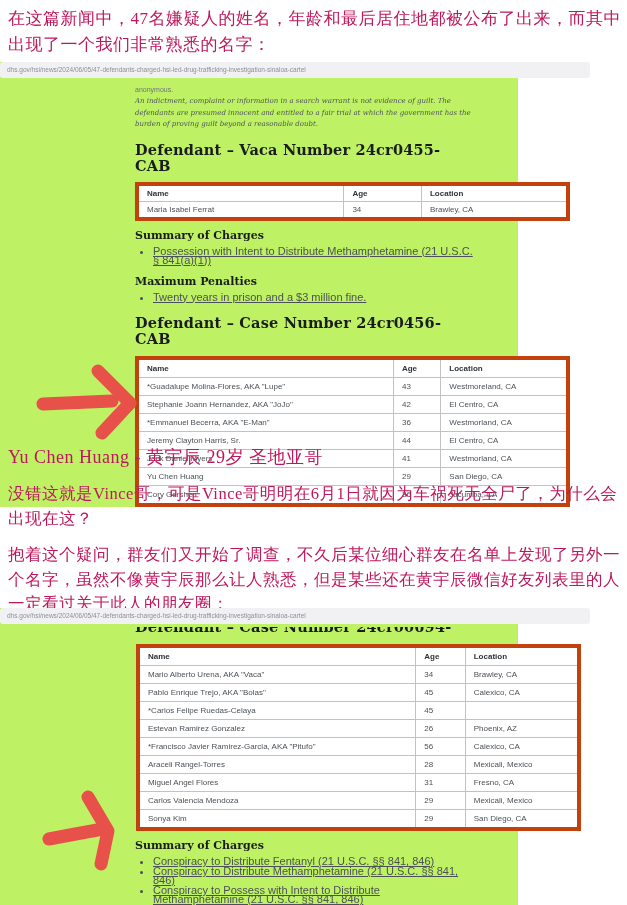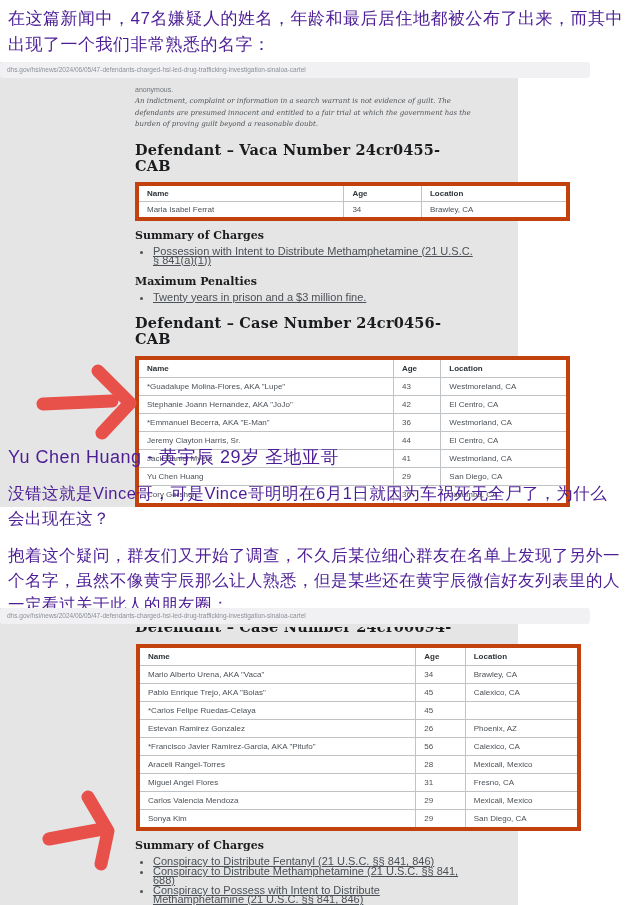--- a/index.html
+++ b/index.html
@@ -8,34 +8,34 @@
     position: relative;
     width: 627px;
     height: 905px;
     background: #ffffff;
     overflow: hidden;
     font-family: "Liberation Sans", sans-serif;
     color: #1c1c1c;
   }
   
   .cn {
-    font-family: Liberation Sans, sans-serif;
-    color: #4c1d95;
+    font-family: Liberation Serif, serif;
+    color: #be185d;
     letter-spacing: 0.5px;
   }
   #intro {
     position: absolute; top: 6px; left: 8px; right: 4px;
     font-size: 17px; line-height: 26px;
   }
   #commentary { position: absolute; top: 448px; left: 8px; right: 4px; }
   #name-line { font-size: 18px; line-height: 19px; }
   #para1 { margin-top: 14px; font-size: 16.5px; line-height: 25px; }
   #para2 { margin-top: 12px; font-size: 16.5px; line-height: 24.5px; }
   
-  .shot { position: absolute; left: 0; width: 518px; background: #e5e5e5; }
+  .shot { position: absolute; left: 0; width: 518px; background: #bef264; }
   #shot1 { top: 62px; }
   #shot2 { top: 608px; }
   .urlbar {
     width: 590px; height: 16px; margin-left: 0;
     background: #f1f1f4; border-radius: 3px;
     font-size: 6.5px; line-height: 16px; color: #8b9097;
     padding-left: 7px; white-space: nowrap; overflow: hidden;
   }
   .shot-content { padding-left: 135px; padding-right: 45px; }
   .anon { margin-top: 8px; font-size: 7px; color: #6f747b; }
@@ -257,21 +257,21 @@
               <td>Sonya Kim</td>
               <td>29</td>
               <td>San Diego, CA</td>
             </tr>
           </tbody>
       </table>
 
       <h3 class="sub-heading">Summary of Charges</h3>
       <ul class="charges">
           <li>Conspiracy to Distribute Fentanyl (21 U.S.C. §§ 841, 846)</li>
-          <li>Conspiracy to Distribute Methamphetamine (21 U.S.C. §§ 841, 688)</li>
+          <li>Conspiracy to Distribute Methamphetamine (21 U.S.C. §§ 841, 846)</li>
           <li>Conspiracy to Possess with Intent to Distribute Methamphetamine (21 U.S.C. §§ 841, 846)</li>
         </ul>
     </div>
   </div>
 
   <svg id="arrow2" class="arrow" width="78" height="84" viewBox="0 0 78 84">
     <path d="M9,50 Q35,45 63,40" fill="none" stroke-width="13" stroke-linecap="round" stroke="#e8504a"></path>
     <path d="M48,8 L68,42 L61,75" fill="none" stroke-width="13" stroke-linecap="round" stroke-linejoin="round" stroke="#e8504a"></path>
   </svg>
 

